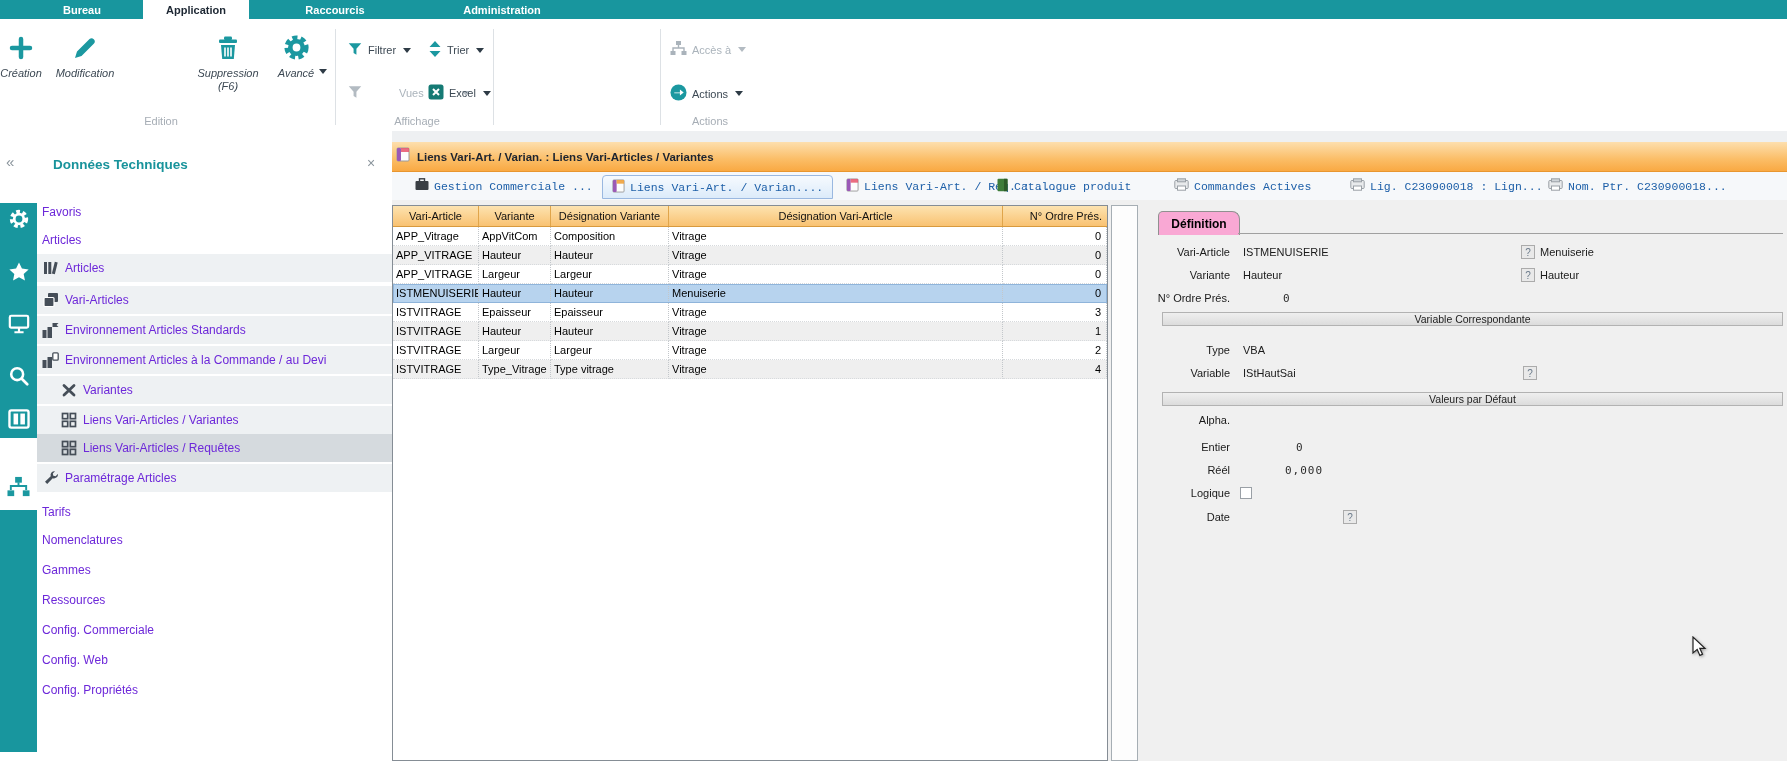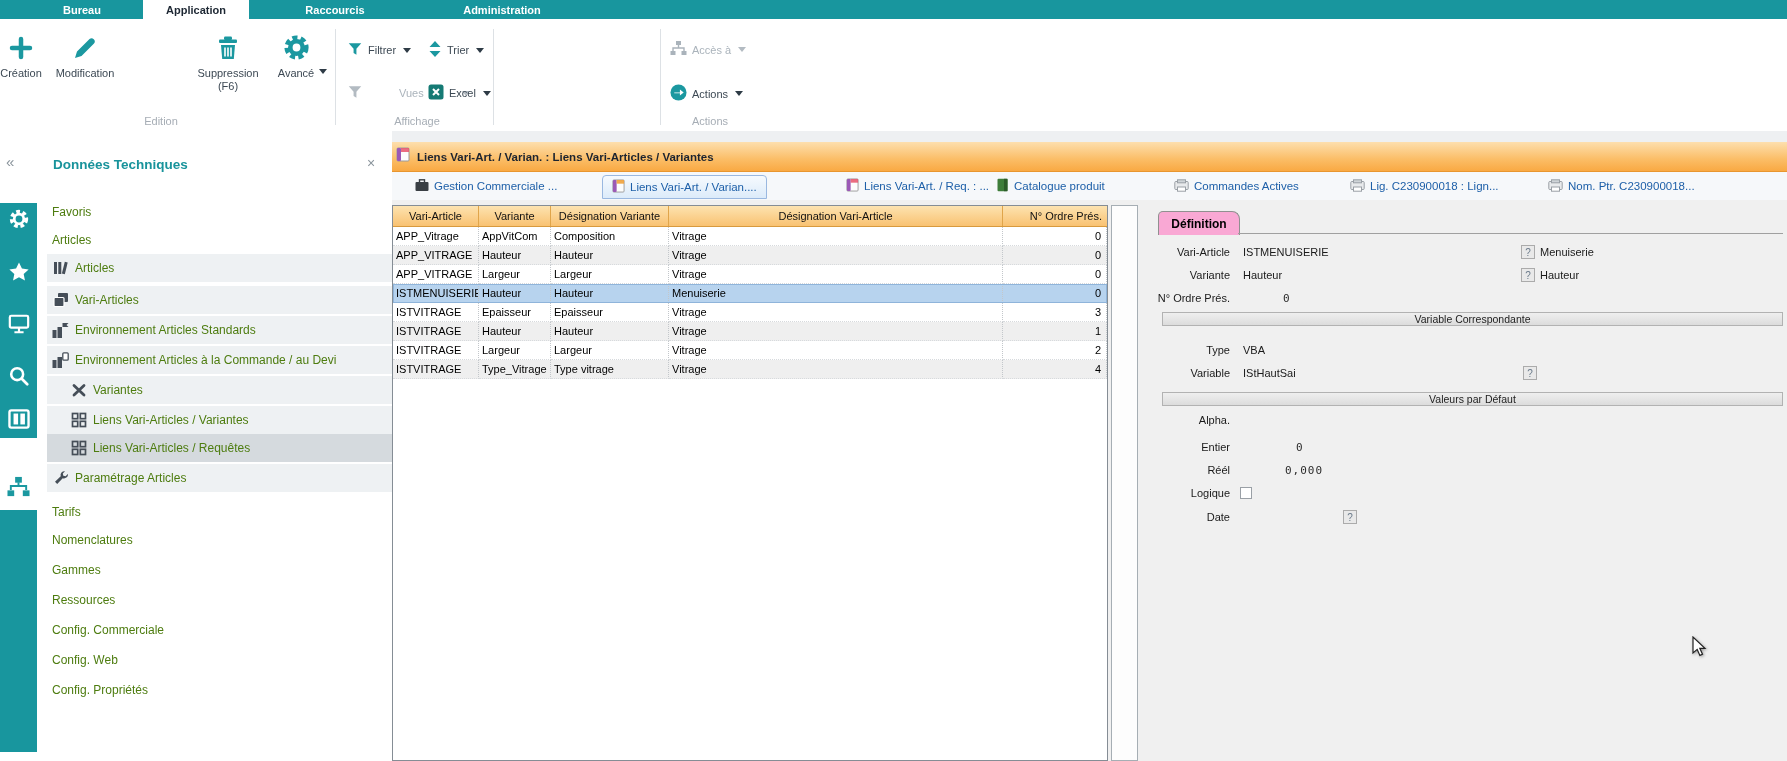--- a/index.html
+++ b/index.html
@@ -12,59 +12,59 @@
   .rtab{display:flex;align-items:center;justify-content:center;color:#ffffff;font-size:11px;font-weight:700;cursor:default;text-align:right;}
   .rtab.t0{width:110px;margin-right:6px;}
   .rtab.t1{width:106px;background:#ffffff;color:#1d2733;margin-right:34px;}
   .rtab.t2{width:104px;margin-right:50px;}
   .rtab.t3{width:130px;}
 
   
   .toolbar{position:absolute;left:0;top:19px;width:1787px;height:112px;background:#ffffff;border-bottom:1px solid #e2e5e8;}
   .bigbtn{position:absolute;top:8px;height:94px;display:flex;flex-direction:column;align-items:center;cursor:default;}
   .bigbtn .bicon{height:34px;display:flex;align-items:flex-end;justify-content:center;}
-  .bigbtn .blabel{margin-top:6px;font-size:11px;color:#3d4954;text-align:center;line-height:13px;}
+  .bigbtn .blabel{margin-top:6px;font-size:11px;color:#3d4954;text-align:center;line-height:13px;font-style:italic;}
   .vdiv{position:absolute;top:10px;height:96px;width:1px;background:#dde1e5;}
   .mini{position:absolute;display:flex;align-items:center;gap:5px;font-size:11px;color:#3d4954;cursor:default;}
   .mini.gray{color:#aab3bb;}
   .dd{width:0;height:0;border-left:4px solid transparent;border-right:4px solid transparent;border-top:5px solid #2e3b46;margin-left:2px;}
   .dd.g{border-top-color:#b3bbc2;}
   .grplabel{position:absolute;top:96px;width:90px;text-align:center;font-size:11px;color:#a6adb5;}
 
   
   .content{position:absolute;left:0;top:131px;width:1787px;height:630px;background:#eef0f2;}
 
   
   .rail{position:absolute;left:0;top:0;width:37px;height:630px;background:#ffffff;}
   .railseg{position:absolute;left:0;width:37px;background:#18969e;}
   .railicon{position:absolute;left:7px;width:23px;height:23px;display:flex;align-items:center;justify-content:center;}
 
   
   .sidebar{position:absolute;left:37px;top:0;width:355px;height:630px;background:#ffffff;}
   .side-collapse{position:absolute;left:6px;top:22px;font-size:15px;color:#8a949c;cursor:default;}
   .side-title{position:absolute;left:16px;top:26px;font-size:13.5px;font-weight:700;color:#18939b;}
   .side-close{position:absolute;left:330px;top:24px;font-size:14px;color:#8a949c;cursor:default;}
-  .sitem{position:absolute;left:0;width:355px;height:28px;display:flex;align-items:center;font-size:12px;color:#4d7c0f;cursor:default;margin-left:10px;}
+  .sitem{position:absolute;left:0;width:355px;height:28px;display:flex;align-items:center;font-size:12px;color:#6d28d9;cursor:default;}
   .sitem .slabel{white-space:nowrap;}
   .sitem.plain{padding-left:5px;}
   .sitem.blk{background:#eef1f3;}
   .sitem.sel{background:#d5dade;}
   .sitem .micon{width:17px;height:16px;margin-right:6px;display:flex;align-items:center;justify-content:center;flex:none;}
   .sitem.lvl1{padding-left:5px;}
   .sitem.lvl2{padding-left:23px;}
   .sitem.blk{box-sizing:border-box;}
 
   
   .main{position:absolute;left:392px;top:0;width:1395px;height:630px;}
   .titlebar{position:absolute;left:0;top:11px;width:1514px;height:30px;
     background:linear-gradient(#fddfae,#fbbd66 60%,#f9a943);border-bottom:1px solid #e8962f;
     display:flex;align-items:center;padding-left:4px;box-sizing:border-box;}
   .titlebar .ttext{font-size:11.5px;font-weight:700;color:#1c2430;margin-left:7px;}
   .doctabs{position:absolute;left:0;top:41px;width:1395px;height:28px;background:#f6f8fa;}
-  .dtab{position:absolute;top:2px;height:24px;display:flex;align-items:center;gap:5px;font-size:11.5px;color:#1d5fa8;white-space:nowrap;cursor:default;}
+  .dtab{position:absolute;top:2px;height:24px;display:flex;align-items:center;gap:5px;font-size:11.5px;color:#1d5fa8;white-space:nowrap;cursor:default;font-family:Liberation Mono, monospace;}
   .dtab.active{background:linear-gradient(#f6fafe,#dcebfa);border:1px solid #9ab8e0;border-radius:4px 4px 0 0;padding:0 9px;top:3px;height:24px;box-sizing:border-box;}
 
   .work{position:absolute;left:0;top:69px;width:1395px;height:561px;background:#f0f0f0;}
 
   
   .grid-wrap{position:absolute;left:0;top:5px;width:716px;height:556px;background:#ffffff;border:1px solid #858d95;box-sizing:border-box;}
   .g-header{display:flex;height:20px;background:linear-gradient(#fde3b0,#f9c272);border-bottom:1px solid #d89a3e;}
   .g-hcell{box-sizing:border-box;border-right:1px solid #e0a54a;display:flex;align-items:center;justify-content:center;
            font-size:11px;color:#111;white-space:nowrap;overflow:hidden;}
   .g-row{display:flex;height:19px;background:#ffffff;}

